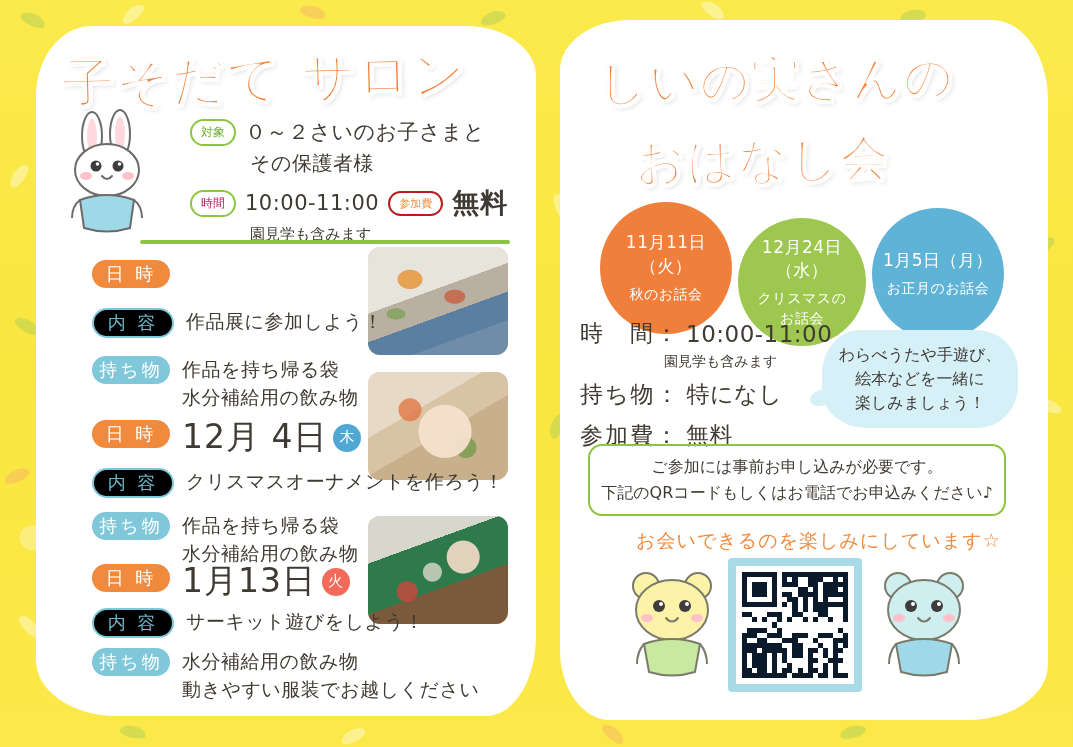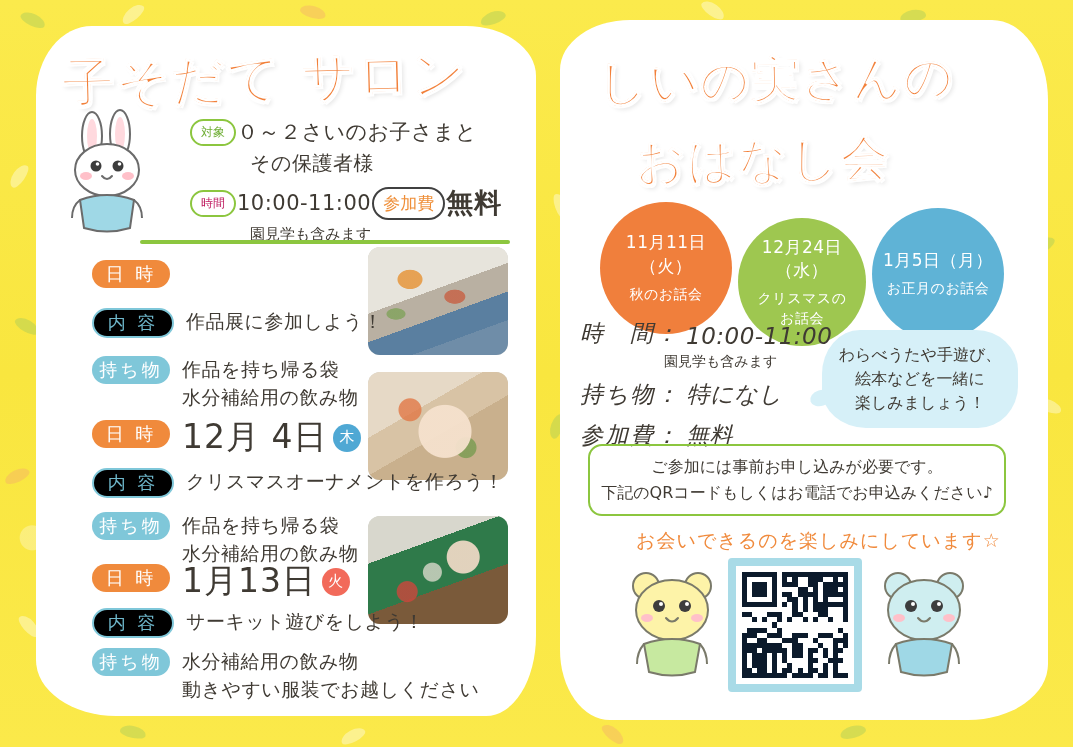--- a/index.html
+++ b/index.html
@@ -90,21 +90,21 @@
     display: inline-flex;
     align-items: center;
     justify-content: center;
     border-radius: 999px;
     font-size: 12px;
     padding: 3px 9px;
     white-space: nowrap;
     background: #fff;
   }
   #head-info { position: absolute; left: 190px; top: 118px; width: 330px; }
-  .head-row { display: flex; align-items: center; gap: 1px; margin-bottom: 4px; }
+  .head-row { display: flex; align-items: center; gap: 9px; margin-bottom: 4px; }
   .head-txt { font-size: 21px; color: #3f3a33; letter-spacing: .5px; }
   .head-sub { font-size: 20px; color: #3f3a33; margin-left: 60px; letter-spacing: .5px; }
   .head-small { font-size: 15px; color: #3f3a33; }
   .free-big { font-size: 27px; color: #3f3a33; font-weight: 700; letter-spacing: 1px; }
 
   .divider {
     position: absolute;
     left: 140px; top: 240px;
     width: 370px; height: 4px;
     border-radius: 3px;
@@ -219,21 +219,21 @@
     letter-spacing: .5px;
   }
   #circle1 { left: 600px; top: 202px; width: 132px; height: 132px; background: #f07f3c; }
   #circle2 { left: 738px; top: 218px; width: 128px; height: 128px; background: #9ec750; }
   #circle3 { left: 872px; top: 208px; width: 132px; height: 132px; background: #5fb3d6; }
   .circle .c-date { font-size: 17px; margin-bottom: 6px; }
   .circle .c-name { font-size: 14px; }
 
   
   #right-info { position: absolute; left: 580px; top: 318px; width: 330px; }
-  .rrow { display: flex; align-items: flex-end; gap: 6px; margin-bottom: 10px; font-style: italic; }
+  .rrow { display: flex; align-items: center; gap: 6px; margin-bottom: 10px; }
   .rlabel { font-size: 23px; color: #3f3a33; letter-spacing: 2px; white-space: nowrap; }
   .rval { font-size: 23px; color: #3f3a33; letter-spacing: .5px; white-space: nowrap; }
   .rnote { font-size: 14px; color: #3f3a33; margin: -6px 0 8px 84px; }
 
   
   #bubble {
     position: absolute;
     left: 822px; top: 330px;
     width: 196px; height: 98px;
     background: #d6f0f8;
@@ -356,21 +356,21 @@
 
 <div id="head-info">
   <div class="head-row">
     <span class="tag-ring" style="border:2px solid #8cc63f;color:#6fae35;">対象</span>
     <span class="head-txt">０～２さいのお子さまと</span>
   </div>
   <div class="head-sub">その保護者様</div>
   <div class="head-row" style="margin-top:8px;">
     <span class="tag-ring" style="border:2px solid #8cc63f;color:#be185d;">時間</span>
     <span class="head-txt">10:00-11:00</span>
-    <span class="tag-ring" style="border:2px solid #404040;color:#ef8f39;font-size:17px;">参加費</span>
+    <span class="tag-ring" style="border:2px solid #b91c1c;color:#ef8f39;font-size:11px;">参加費</span>
     <span class="free-big">無料</span>
   </div>
   <div class="head-small" style="margin-left:60px;">園見学も含みます</div>
 </div>
 
 <div class="divider"></div>
 
 <div class="photo" id="photo1">
     <div class="ph-a"></div>
     <div class="ph-b"></div>

